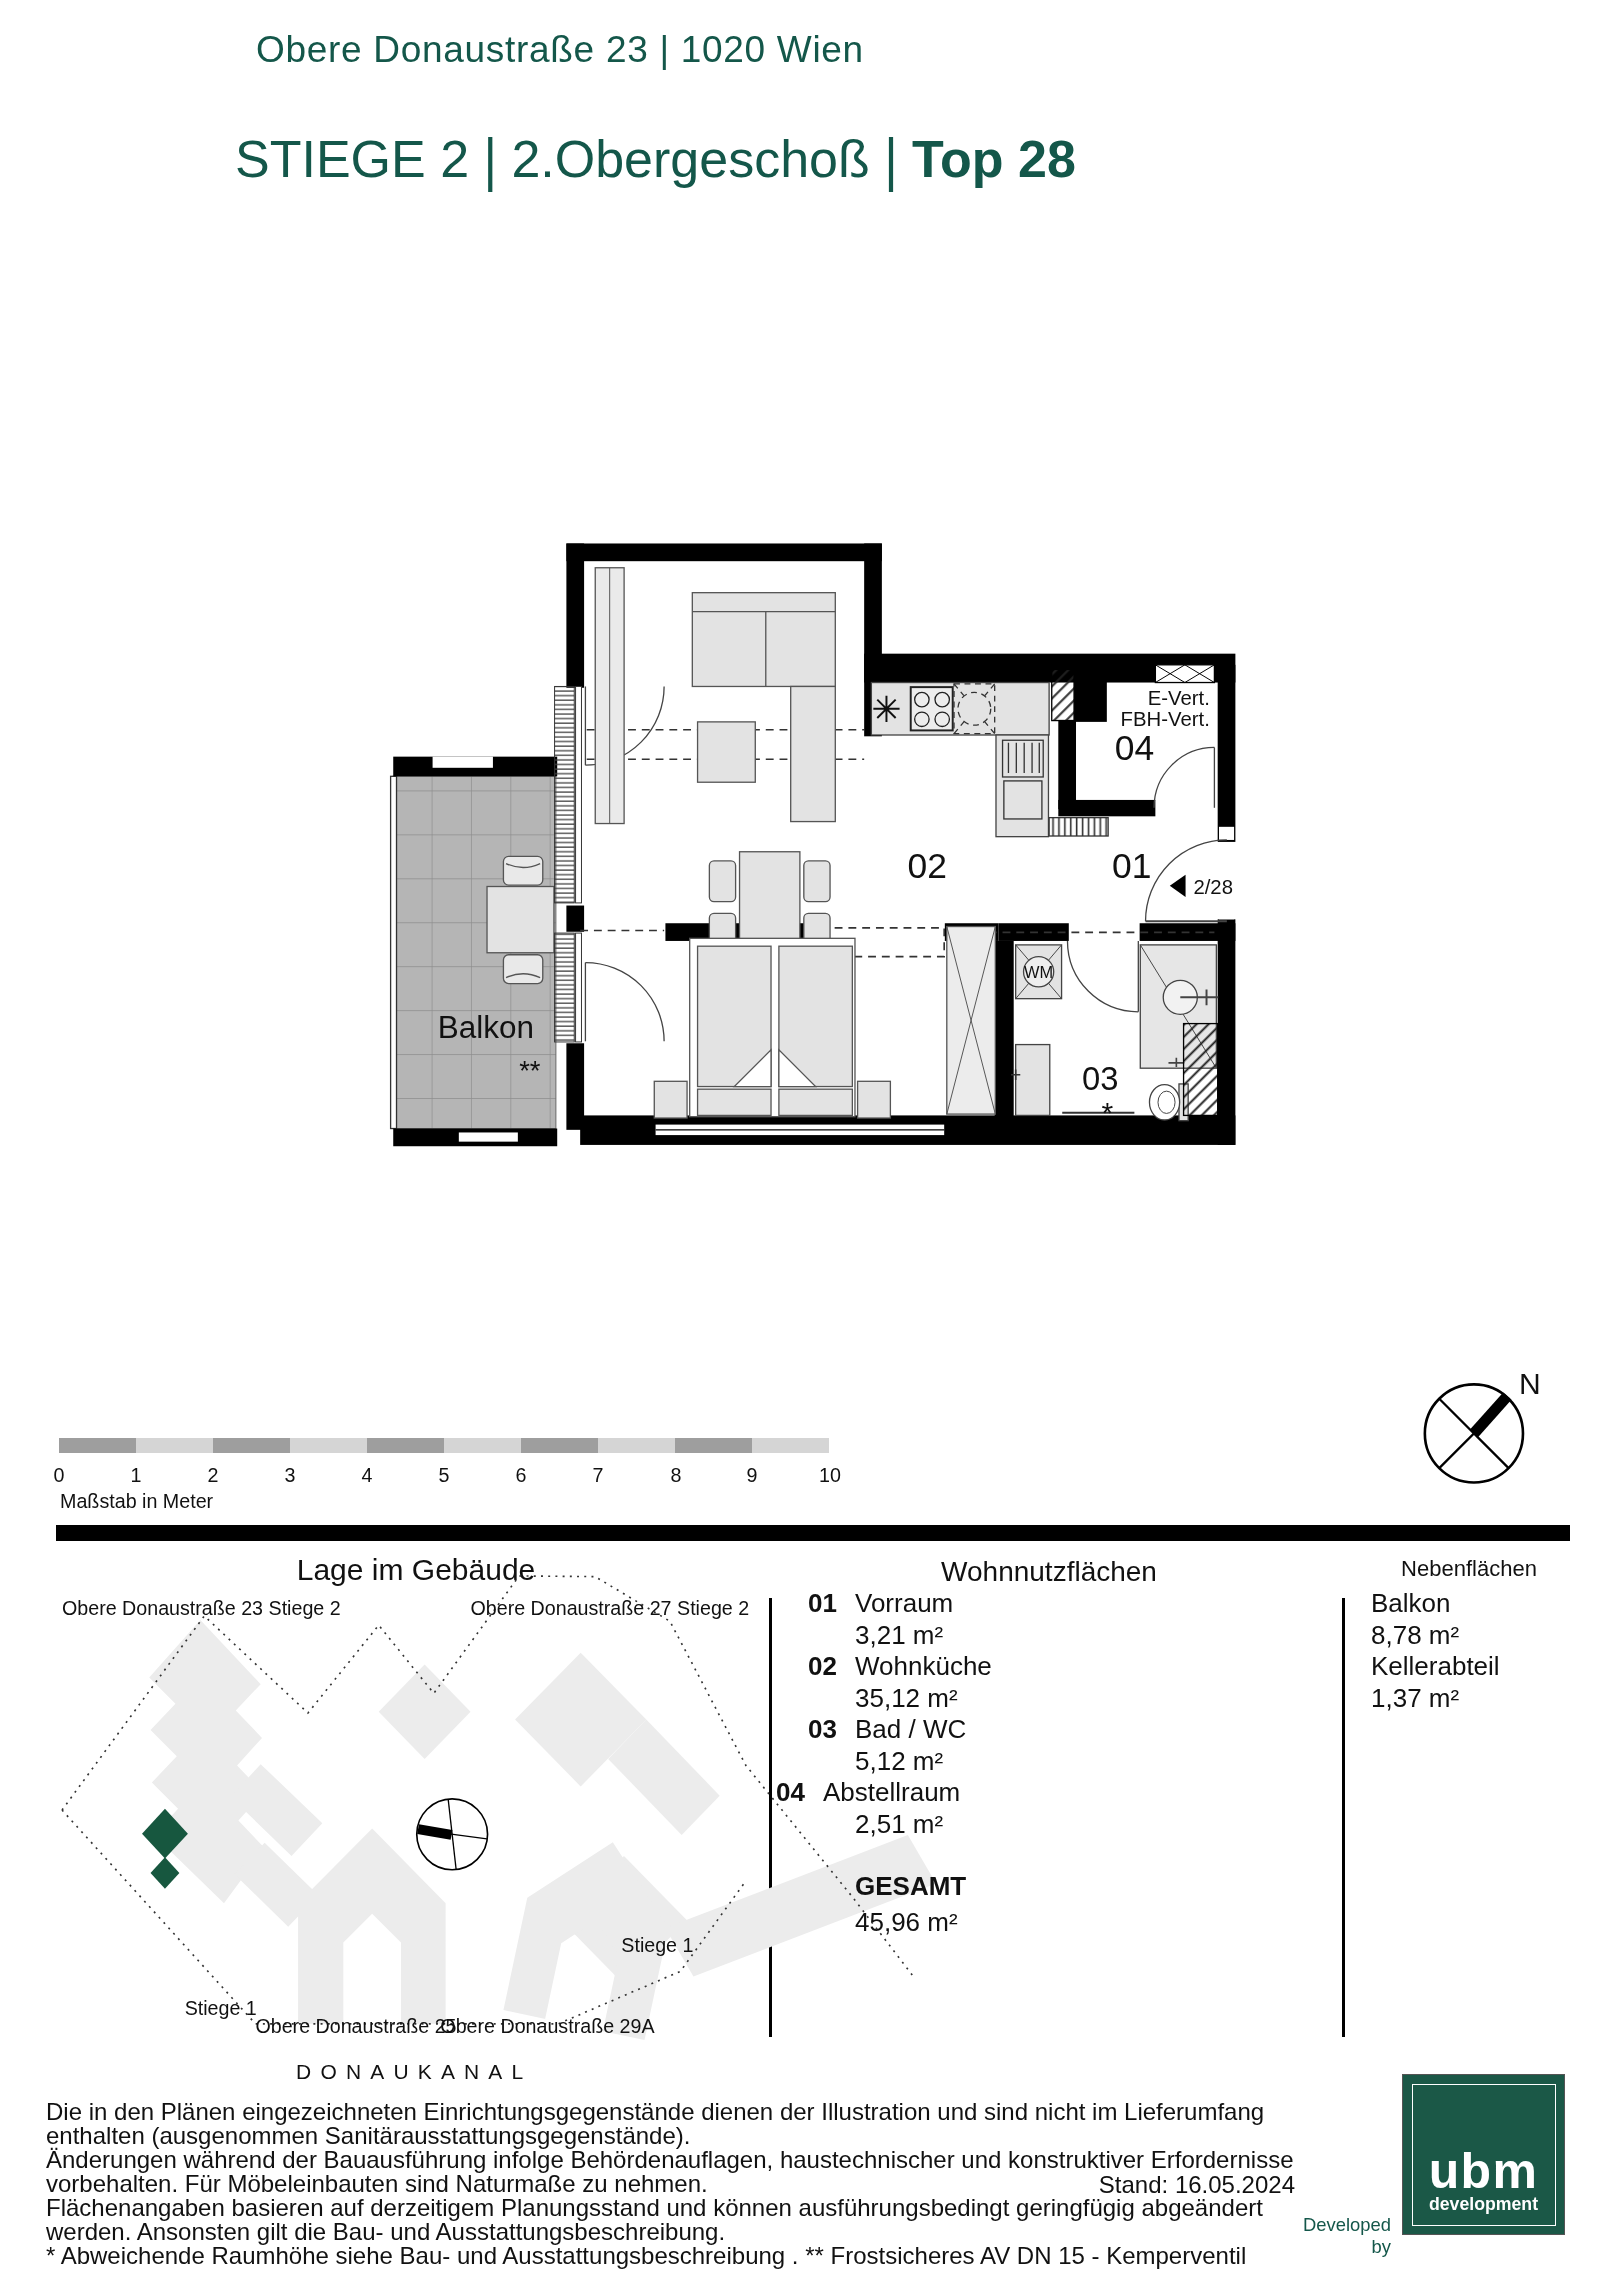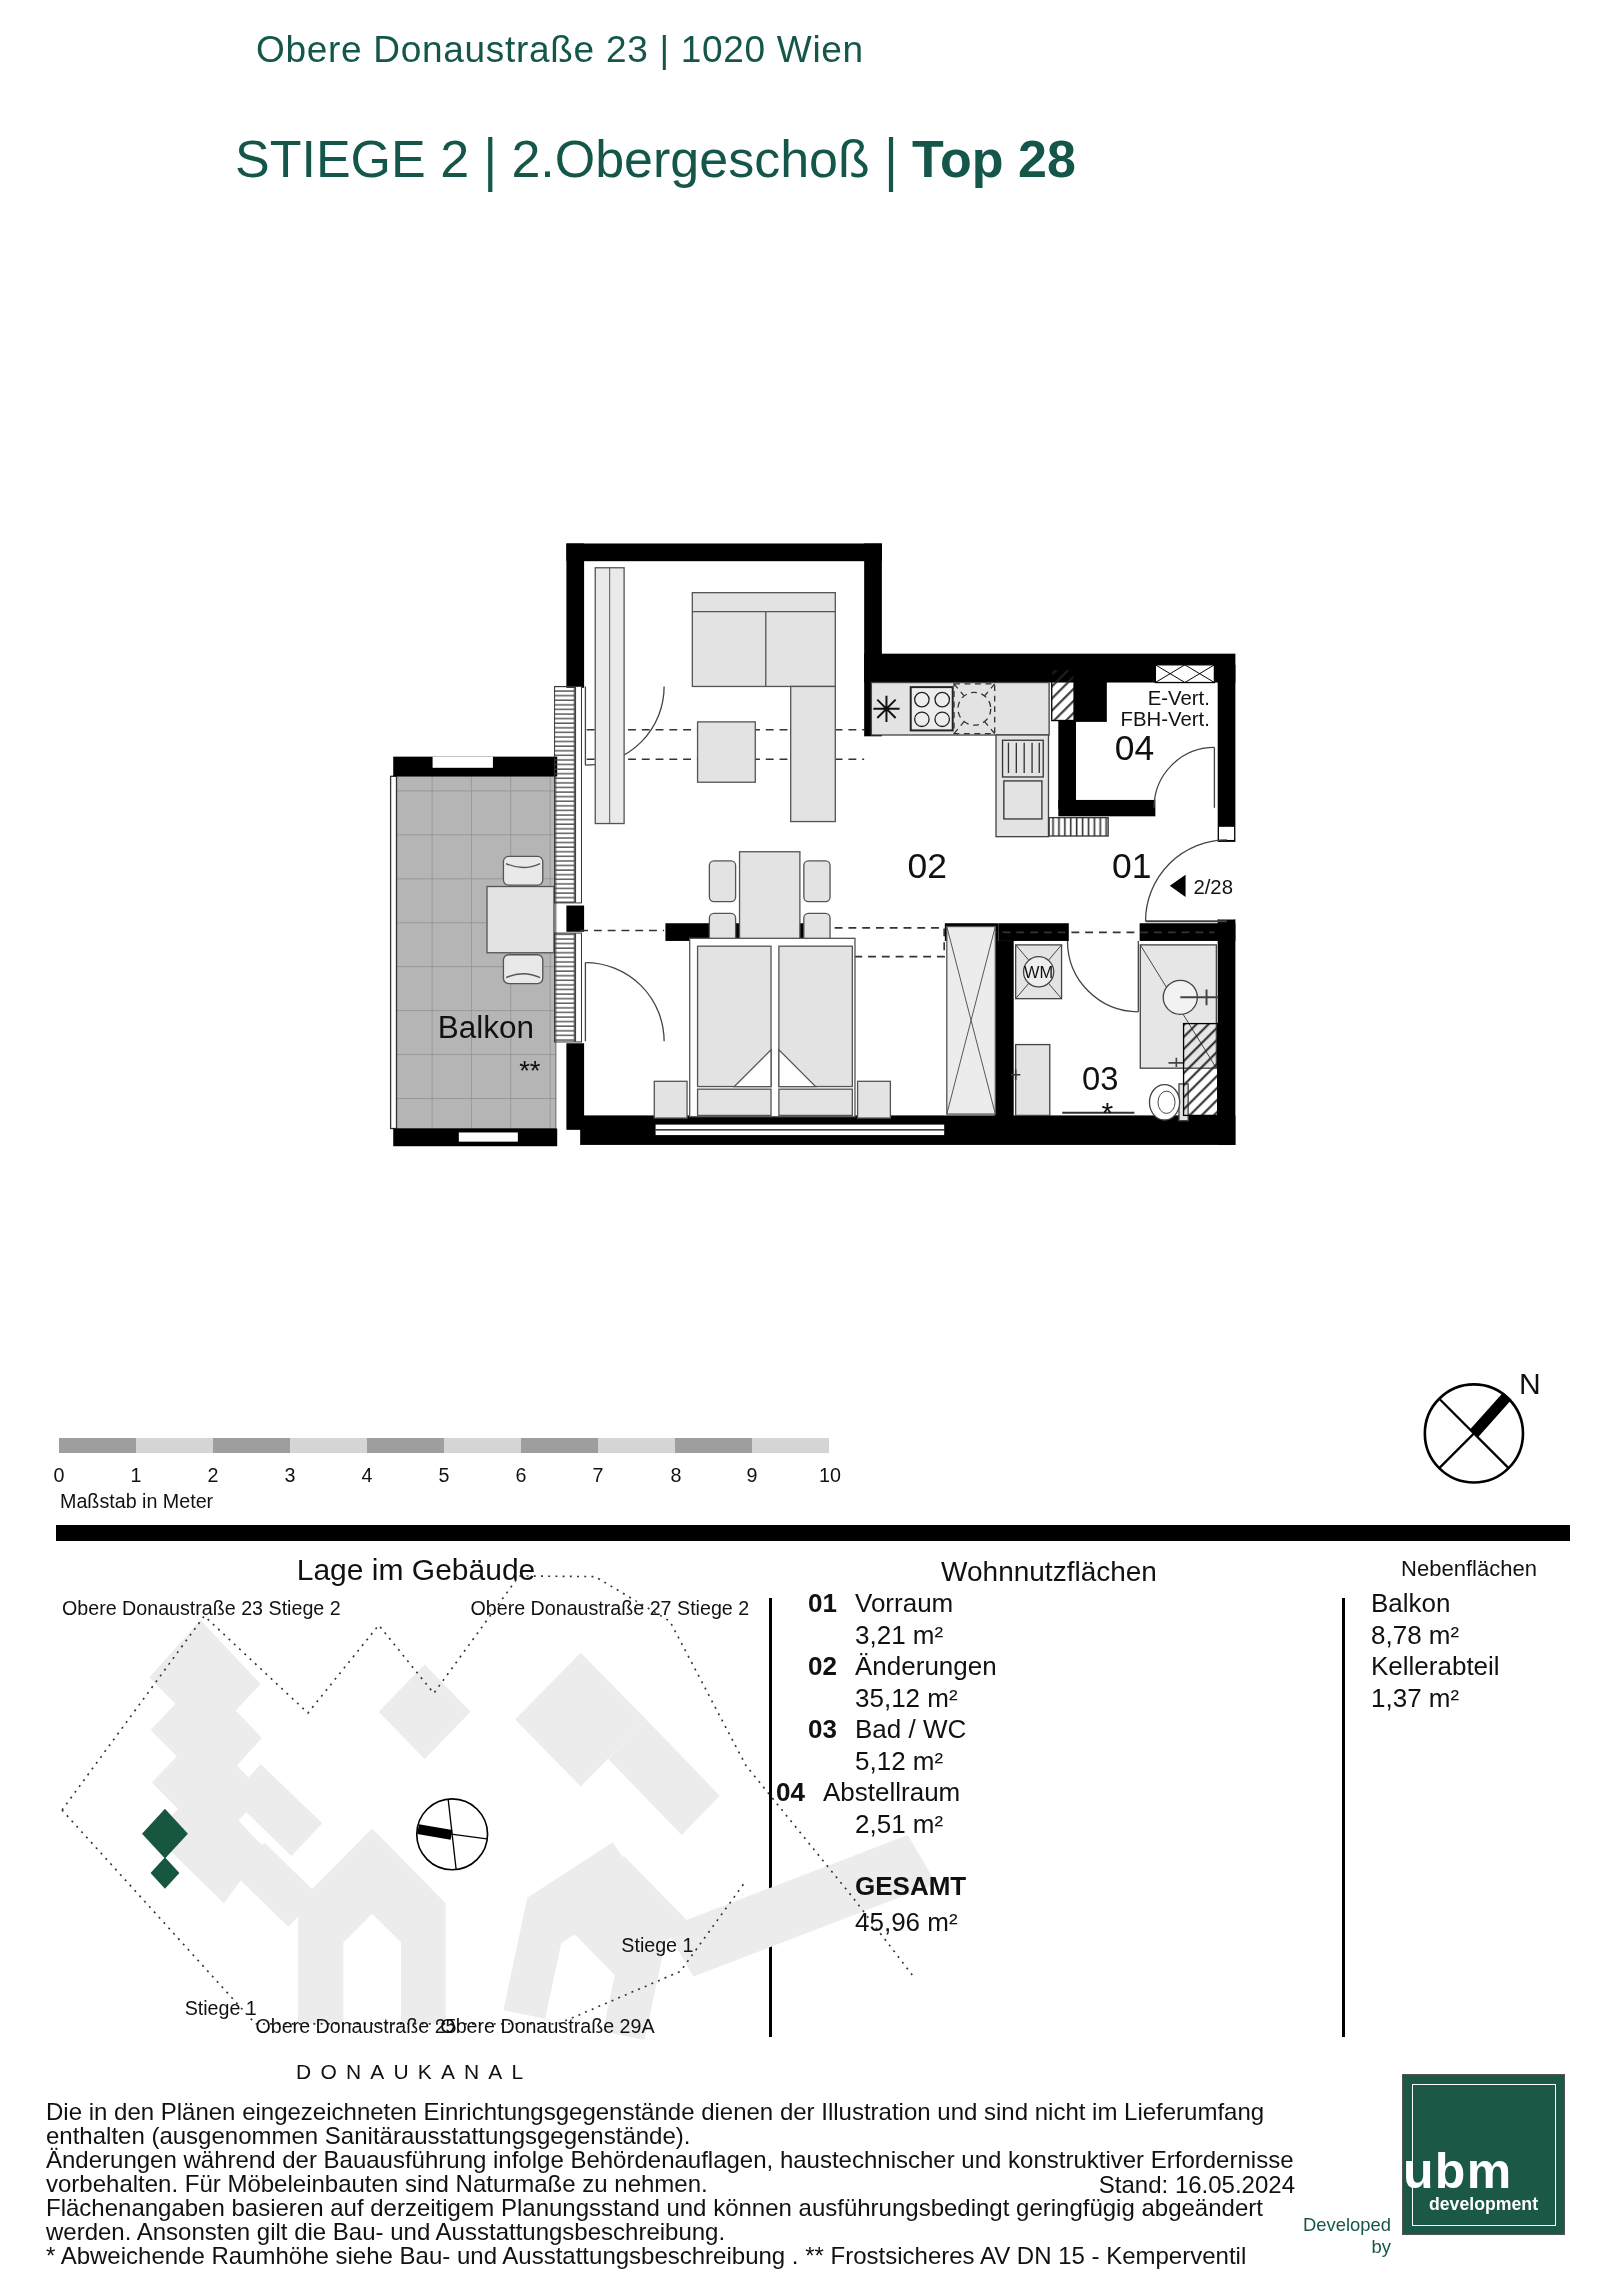--- a/index.html
+++ b/index.html
@@ -27,21 +27,21 @@
   
   .listline{font-size:26px;color:#111;white-space:nowrap;}
   .no{display:inline-block;width:47px;font-weight:bold;}
   .indent{padding-left:47px;}
   
   .footer{left:46px;top:2092px;width:1249px;font-size:24px;color:#111;line-height:24px;margin-top:8px;}
   .stand{position:absolute;right:0;top:73px;}
   .devby{left:1283px;top:2214px;width:108px;font-size:18.4px;color:#14574a;text-align:right;}
   .ubmbox{left:1402px;top:2074px;width:163px;height:161px;background:#1b5847;border:1.3px solid #555;box-sizing:border-box;}
   .ubminner{position:absolute;left:8.5px;top:8.5px;right:8.5px;bottom:8.5px;border:1.3px solid #fff;}
-  .ubmtxt{position:absolute;width:100%;top:73px;color:#fff;font-size:50px;font-weight:bold;letter-spacing:1.3px;line-height:46px;}
+  .ubmtxt{position:absolute;width:100%;text-align:center;top:73px;color:#fff;font-size:50px;font-weight:bold;letter-spacing:1.3px;line-height:46px;}
   .ubmsub{position:absolute;width:100%;text-align:center;top:119px;color:#fff;font-size:17.7px;font-weight:bold;}
   svg{position:absolute;}
   svg text{font-family:"Liberation Sans","DejaVu Sans",sans-serif;fill:#111;}
 </style>
 </head>
 <body>
 
 <div id="page">
 
   <div class="abs hdr1">Obere Donaustraße 23 | 1020 Wien</div>
@@ -306,21 +306,21 @@
     <text x="282" y="3072" font-size="30">Stiege 1</text>
     <text x="390" y="3100" font-size="30">Obere Donaustraße 25</text>
     <text x="672" y="3100" font-size="30">Obere Donaustraße 29A</text>
     <text x="452" y="3170" font-size="32" letter-spacing="14">DONAUKANAL</text>
   </svg>
 
   <div class="abs listline" style="left:808px;top:1588px;">
     <span class="no">01</span><span>Vorraum</span></div>
   <div class="abs listline indent" style="left:808px;top:1620px;">3,21 m²</div>
   <div class="abs listline" style="left:808px;top:1651px;">
-    <span class="no">02</span><span>Änderungen</span></div>
+    <span class="no">02</span><span>Wohnküche</span></div>
   <div class="abs listline indent" style="left:808px;top:1683px;">35,12 m²</div>
   <div class="abs listline" style="left:808px;top:1714px;">
     <span class="no">03</span><span>Bad / WC</span></div>
   <div class="abs listline indent" style="left:808px;top:1746px;">5,12 m²</div>
   <div class="abs listline" style="left:776px;top:1777px;">
     <span class="no">04</span><span>Abstellraum</span></div>
   <div class="abs listline indent" style="left:808px;top:1809px;">2,51 m²</div>
   <div class="abs listline indent" style="left:808px;top:1871px;font-weight:bold;">GESAMT</div>
   <div class="abs listline indent" style="left:808px;top:1907px;">45,96 m²</div>
 

